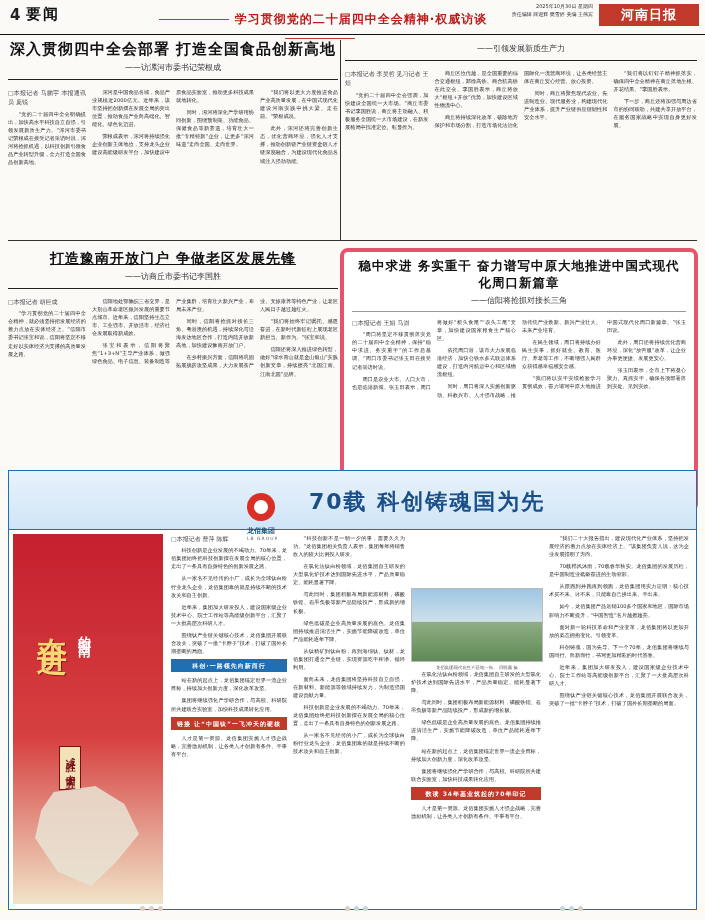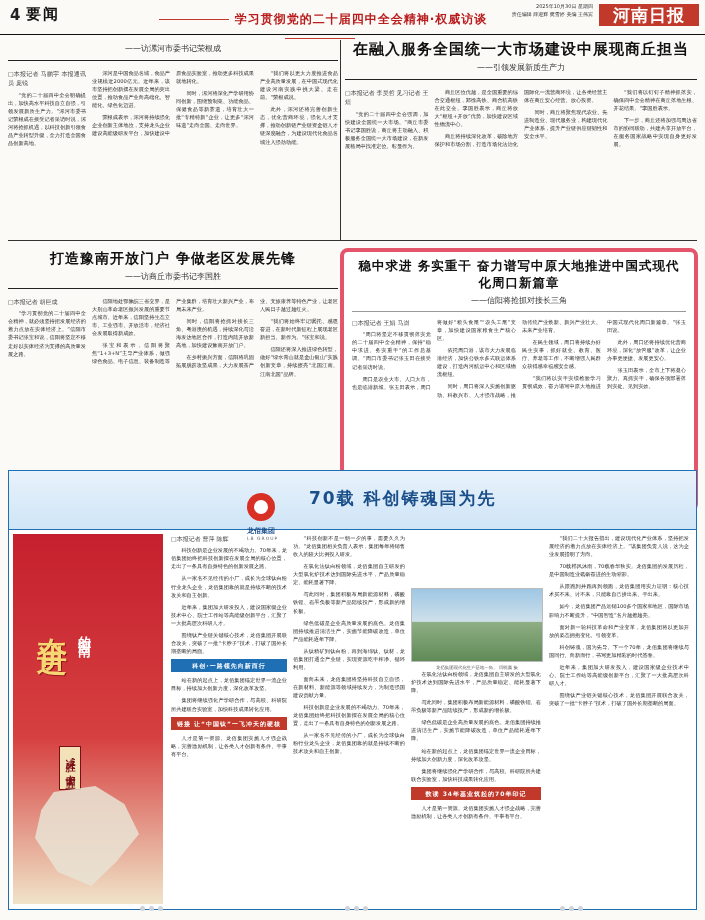--- a/index.html
+++ b/index.html
@@ -40,21 +40,21 @@
     color:#b91c1c;font-size:12px;font-weight:bold;letter-spacing:1px;
     display:inline-block;vertical-align:middle;
   }
   .mh-meta{
     position:absolute;right:112px;top:3px;
     text-align:right;font-size:5px;color:#333;line-height:1.5;
   }
   .mh-logo{
     position:absolute;right:6px;top:4px;
     width:100px;height:22px;background:#c0392b;color:#fff;
-    font-size:17px;font-weight:bold;letter-spacing:1px;
+    font-size:13px;font-weight:bold;letter-spacing:1px;
     text-align:center;line-height:22px;
   }
   
   .hl{ 
     font-weight:bold;color:#111;text-align:center;letter-spacing:1px;
   }
   .sub{
     text-align:center;color:#333;font-size:8px;margin-top:3px;
   }
   .byline{font-size:6px;color:#444;margin-bottom:3px;}
@@ -71,21 +71,21 @@
   .storyA .body{margin-top:8px;height:148px;column-count:4;}
   
   .storyB{position:absolute;left:345px;top:40px;width:352px;}
   .storyB .hl{font-size:15px;}
   .storyB .body{margin-top:8px;height:148px;column-count:4;}
   
   .midrule{position:absolute;left:8px;top:240px;width:689px;height:1px;background:#333;}
   .vrule{position:absolute;top:40px;width:1px;background:#333;}
   
   .storyC{position:absolute;left:8px;top:250px;width:330px;}
-  .storyC .hl{font-size:14px;}
+  .storyC .hl{font-size:14px;text-decoration:underline;}
   .storyC .body{margin-top:8px;height:195px;column-count:4;}
   
   .boxed{
     position:absolute;left:340px;top:248px;width:358px;height:264px;
     border:4px solid #e4546b;border-radius:8px;background:#fff;
     box-sizing:border-box;padding:6px 8px;
   }
   .boxed .hl{font-size:12.5px;}
   .boxed .body{margin-top:6px;height:160px;column-count:4;}
   
@@ -111,21 +111,21 @@
     background:#d93025;display:inline-block;position:relative;
   }
   .sp-logo .mark:after{
     content:"";position:absolute;left:7px;top:7px;width:14px;height:14px;
     border-radius:50%;background:#fff;
   }
   .sp-logo .txt{font-size:7px;color:#1b4f8a;font-weight:bold;margin-top:1px;}
   .sp-logo .txt2{font-size:4.5px;color:#666;letter-spacing:1px;}
   .sp-title{
     position:absolute;left:300px;top:16px;
-    font-size:17px;font-weight:bold;color:#1b4f8a;letter-spacing:2px;
+    font-size:22px;font-weight:bold;color:#1b4f8a;letter-spacing:2px;
   }
   
   .sp-body{position:absolute;left:0;top:59px;width:687px;height:380px;}
   .poster{
     position:absolute;left:4px;top:4px;width:150px;height:370px;
     background:linear-gradient(180deg,#c5202e 0%,#d64040 55%,#f0e4c8 100%);
     overflow:hidden;
   }
   .poster .big{
     position:absolute;left:18px;top:80px;
@@ -181,35 +181,35 @@
       <span class="line"></span><span class="mh-title">学习贯彻党的二十届四中全会精神·权威访谈</span><span class="line"></span>
     </div>
     <div class="mh-meta">
       <div>2025年10月30日 星期四</div>
       <div>责任编辑 薛迎辉 樊雪婷 美编 王伟宾</div>
     </div>
     <div class="mh-logo">河南日报</div>
   </div>
 
   <div class="storyA">
+    <div class="hl">深入贯彻四中全会部署 打造全国食品创新高地</div>
     <div class="sub">——访漯河市委书记荣根成</div>
     <div class="rule" style="margin-top:6px;"></div>
     <div class="body col">
       <div class="byline">□本报记者 马鹏宇 本报通讯员 庞锐</div>
       <p>“党的二十届四中全会明确提出，加快高水平科技自立自强，引领发展新质生产力。”漯河市委书记荣根成在接受记者采访时说，漯河将抢抓机遇，以科技创新引领食品产业转型升级，全力打造全国食品创新高地。</p>
       <p>漯河是中国食品名城，食品产业规模近2000亿元。近年来，该市坚持把创新摆在发展全局的突出位置，推动食品产业向高端化、智能化、绿色化迈进。</p>
       <p>荣根成表示，漯河将持续强化企业创新主体地位，支持龙头企业建设高能级研发平台，加快建设中原食品实验室，推动更多科技成果就地转化。</p>
       <p>同时，漯河将深化产学研用协同创新，围绕预制菜、功能食品、保健食品等新赛道，培育壮大一批“专精特新”企业，让更多“漯河味道”走向全国、走向世界。</p>
       <p>“我们将以更大力度推进食品产业高质量发展，在中国式现代化建设河南实践中挑大梁、走在前。”荣根成说。</p>
       <p>此外，漯河还将完善创新生态，优化营商环境，强化人才支撑，推动创新链产业链资金链人才链深度融合，为建设现代化食品名城注入强劲动能。</p>
     </div>
   </div>
 
   <div class="storyB">
-    <div class="hl">在融入服务全国统一大市场建设中展现商丘担当</div>
     <div class="sub">——引领发展新质生产力</div>
     <div class="rule" style="margin-top:6px;"></div>
     <div class="body col">
       <div class="byline">□本报记者 李昊哲 见习记者 王烜</div>
       <p>“党的二十届四中全会强调，加快建设全国统一大市场。”商丘市委书记李国胜说，商丘将主动融入、积极服务全国统一大市场建设，在新发展格局中找准定位、彰显作为。</p>
       <p>商丘区位优越，是全国重要的综合交通枢纽，郑徐高铁、商合杭高铁在此交会。李国胜表示，商丘将放大“枢纽+开放”优势，加快建设区域性物流中心。</p>
       <p>商丘将持续深化改革，破除地方保护和市场分割，打造市场化法治化国际化一流营商环境，让各类经营主体在商丘安心经营、放心投资。</p>
       <p>同时，商丘将聚焦现代农业、先进制造业、现代服务业，构建现代化产业体系，提升产业链供应链韧性和安全水平。</p>
       <p>“我们将以钉钉子精神抓落实，确保四中全会精神在商丘落地生根、开花结果。”李国胜表示。</p>
       <p>下一步，商丘还将加强与周边省市的协同联动，共建共享开放平台，在服务国家战略中实现自身更好发展。</p>

